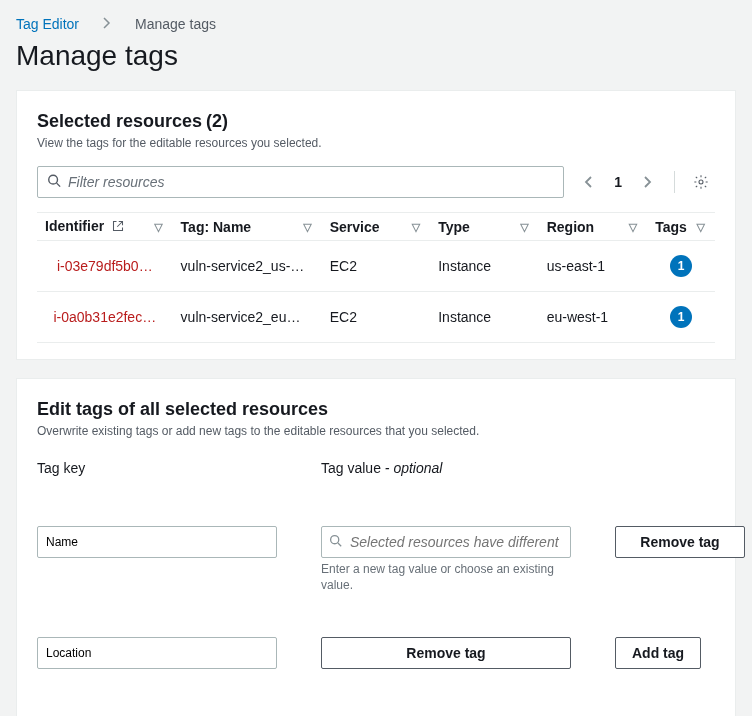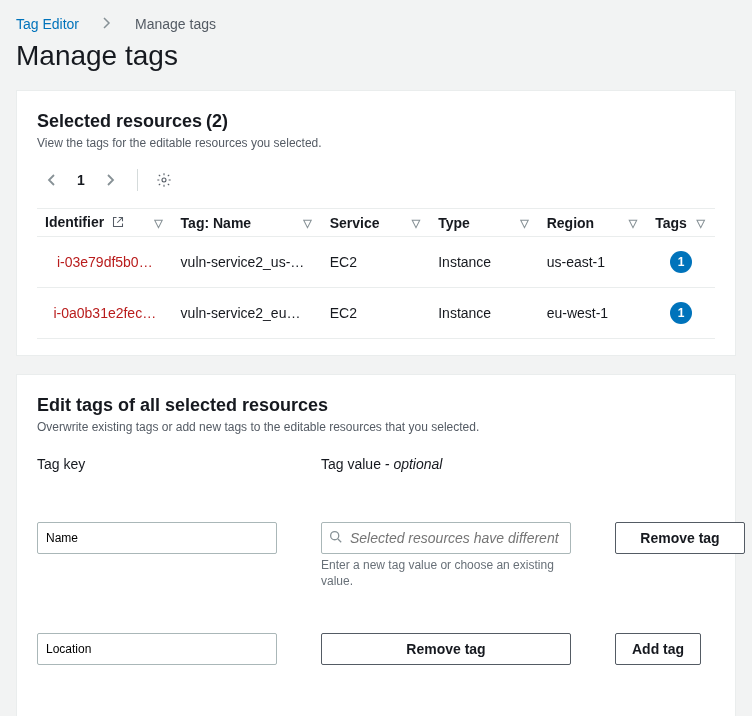--- a/index.html
+++ b/index.html
@@ -67,20 +67,29 @@
 <h1>Manage tags</h1>
 
 <div class="panel">
   <div>
     <span class="panel-title">Selected resources</span>
     <span class="panel-title count">(2)</span>
   </div>
   <div class="panel-sub">View the tags for the editable resources you selected.</div>
 
   <div class="filter-row">
+    <div class="filter-input-wrap">
+      <span class="icon">
+        <svg width="14" height="14" viewBox="0 0 16 16">
+            <circle cx="7" cy="7" r="5" stroke="currentColor" stroke-width="1.6" fill="none"></circle>
+            <line x1="11" y1="11" x2="15" y2="15" stroke="currentColor" stroke-width="1.6"></line>
+          </svg>
+      </span>
+      <input class="filter-input" placeholder="Filter resources" style="">
+    </div>
     <div class="pager">
       <span class="pager-btn">
         <svg width="8" height="12" viewBox="0 0 8 12">
             <path d="M7 1L2 6l5 5" stroke="currentColor" stroke-width="1.8" fill="none"></path>
           </svg>
       </span>
       <span class="page-num">1</span>
       <span class="pager-btn">
         <svg width="8" height="12" viewBox="0 0 8 12">
             <path d="M1 1l5 5-5 5" stroke="currentColor" stroke-width="1.8" fill="none"></path>

